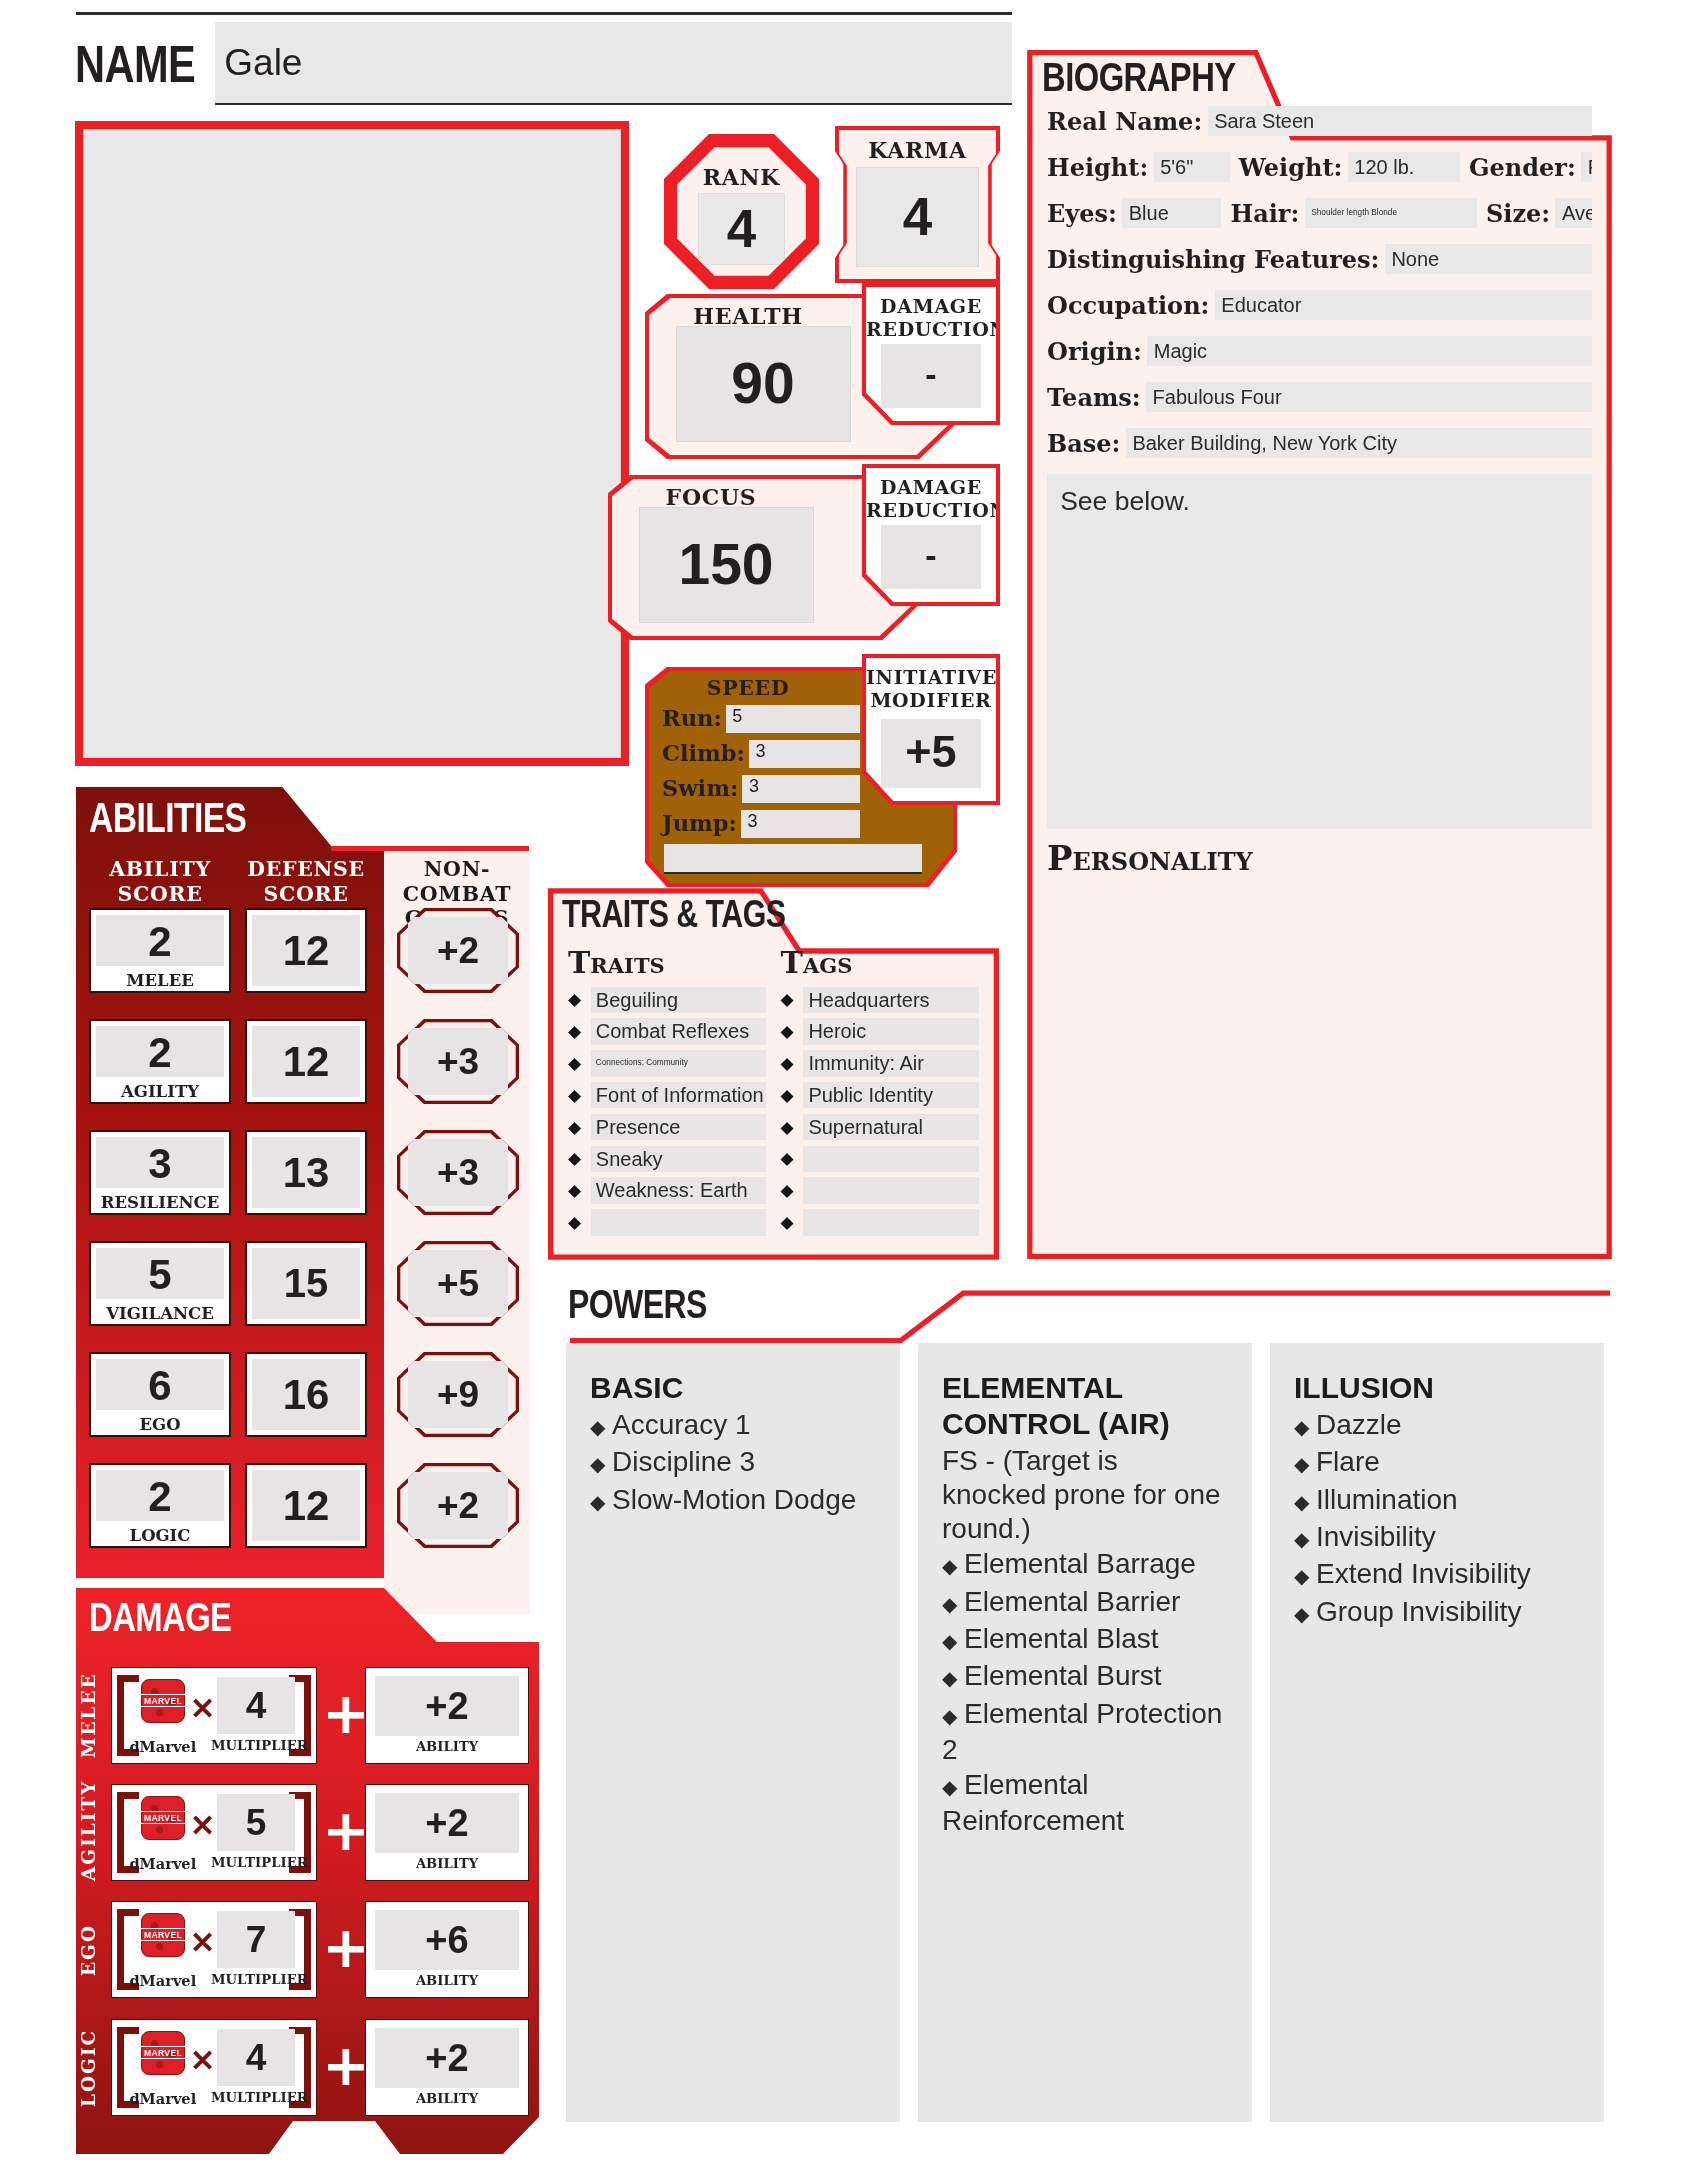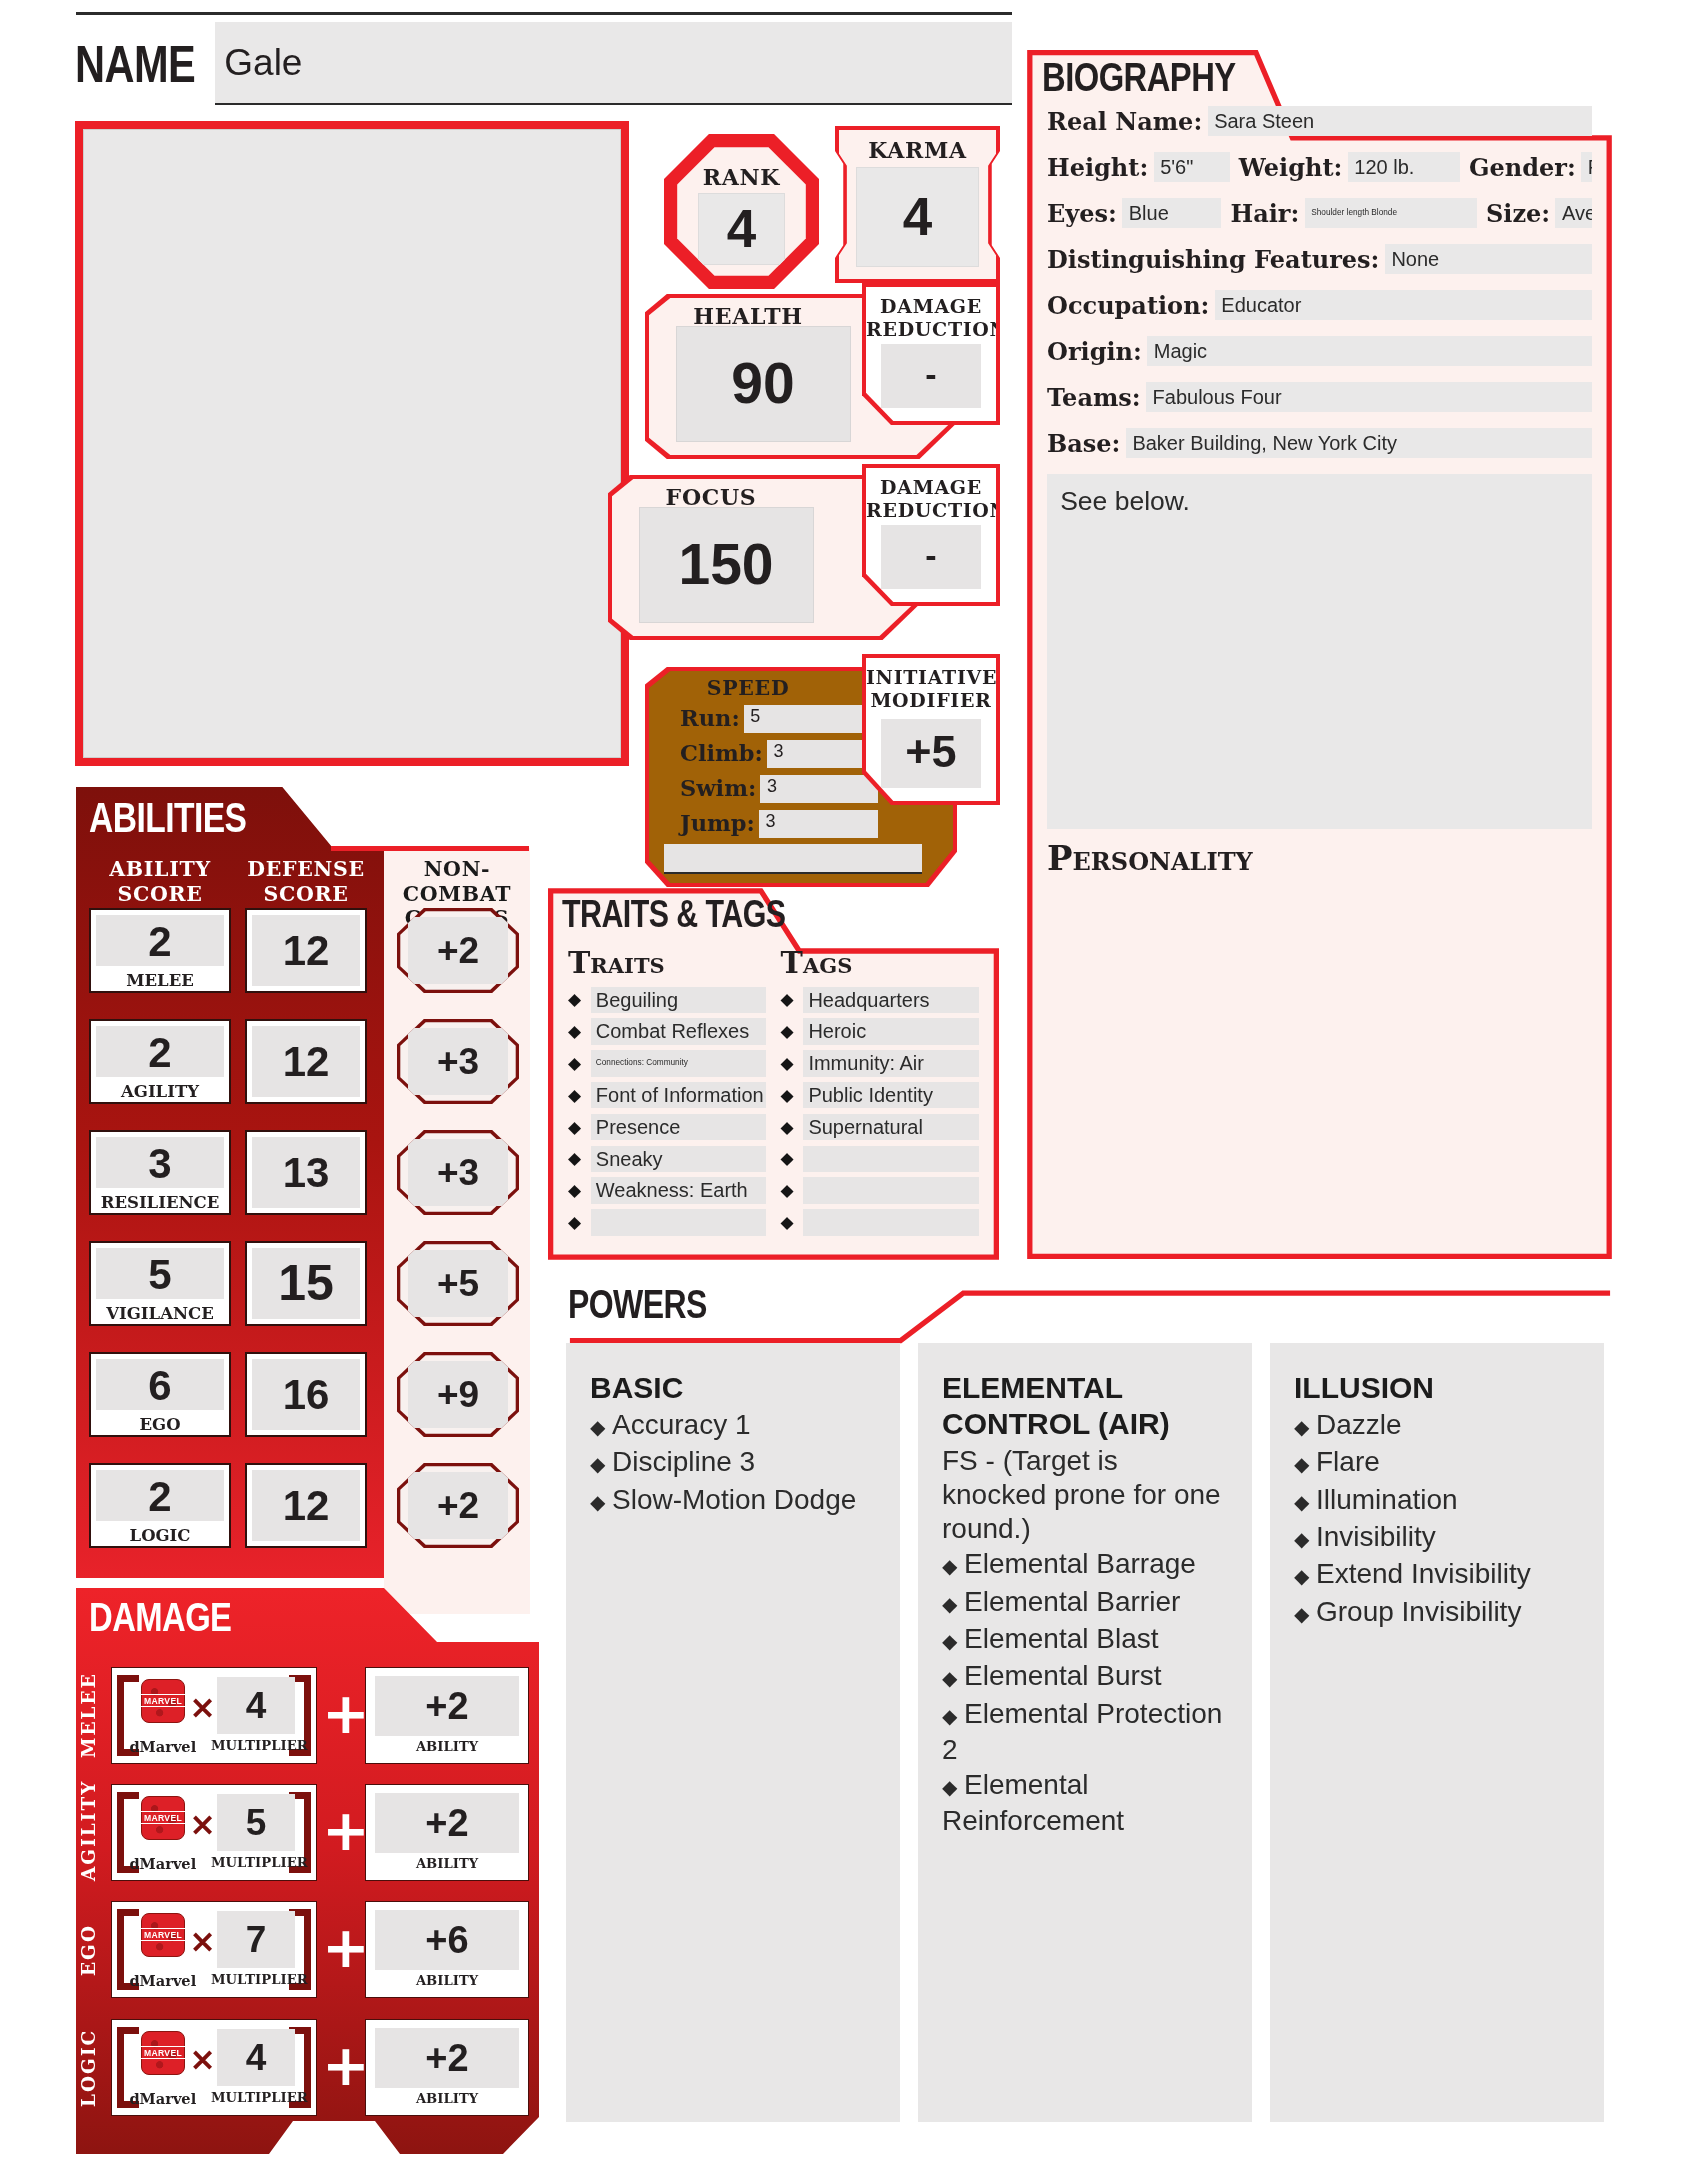--- a/index.html
+++ b/index.html
@@ -42,21 +42,21 @@
   .hf-box{position:absolute;left:26.5px;top:28px;width:173px;height:114px;background:#e6e4e4;border:0.7px solid #d8d6d6;}
   
   .wbox{background:#ec1f27;clip-path:polygon(0 0,100% 0,100% 100%,21% 100%,0 79%);}
   .wbox .inner{background:#ffffff;clip-path:polygon(0 0,100% 0,100% 100%,21% 100%,0 79%);}
   .wbox .stat-label{font-size:19px;line-height:22.5px;margin-top:8px;}
   .wbox .gbox{position:absolute;left:14.6px;right:14.6px;top:57px;height:64px;background:#e6e4e4;}
   
   .speed{left:645px;top:667px;width:312px;height:220px;background:#ec1f27;
          clip-path:polygon(7% 0,100% 0,100% 84%,91% 100%,7% 100%,0 89%,0 8%);}
   .speed .inner{background:#a16207;clip-path:polygon(7% 0,100% 0,100% 84%,91% 100%,7% 100%,0 89%,0 8%);}
-  .speed-rows{position:absolute;left:31px;top:34px;width:198px;}
+  .speed-rows{position:absolute;left:13px;top:34px;width:198px;}
   .speed-row{display:flex;align-items:flex-start;margin-bottom:6px;height:29px;}
   .speed-row .slab{font-size:22.5px;line-height:26.5px;margin-right:4px;color:#231f20;}
   .speed-strip{flex:1;height:28px;background:#e6e4e4;font-size:18px;padding:1.3px 0 0 6.6px;box-sizing:border-box;color:#231f20;}
   .speed-extra{position:absolute;left:14.6px;top:173px;width:258px;height:28px;background:#e6e4e4;border-bottom:2.6px solid #2b2b2b;}
   
   .bio-content{position:absolute;left:1047px;top:106px;width:545px;}
   .bio-row{display:flex;align-items:center;margin-bottom:16px;height:30px;}
   .bio-row .slab{font-size:24px;color:#231f20;margin-right:5.3px;white-space:nowrap;}
   .bio-val{background:#e9e8e8;height:30px;line-height:30px;font-size:20px;padding-left:6.6px;box-sizing:border-box;color:#2b2b2b;overflow:hidden;white-space:nowrap;}
   .flex1{flex:1;}
@@ -339,21 +339,21 @@
   </div>
 
   <div class="score-box" style="left:89px;top:1241px;width:142px;height:85px;">
     <div class="num-area" style="bottom:25px;">
         <div class="big-num" style="font-size:42px;line-height:53px;">5</div>
       </div>
     <div class="lbl slab">VIGILANCE</div>
   </div>
   <div class="score-box" style="left:245px;top:1241px;width:122px;height:85px;">
     <div class="num-area" style="bottom:5.3px;">
-        <div class="big-num" style="font-size:50px;line-height:71px;">15</div>
+        <div class="big-num" style="font-size:40px;line-height:71px;">15</div>
       </div>
   </div>
   <div class="check-oct" style="left:397px;top:1241px;">
     <div class="inner"></div>
       <div class="grect">+5</div>
   </div>
 
   <div class="score-box" style="left:89px;top:1352px;width:142px;height:85px;">
     <div class="num-area" style="bottom:25px;">
         <div class="big-num" style="font-size:42px;line-height:53px;">6</div>

